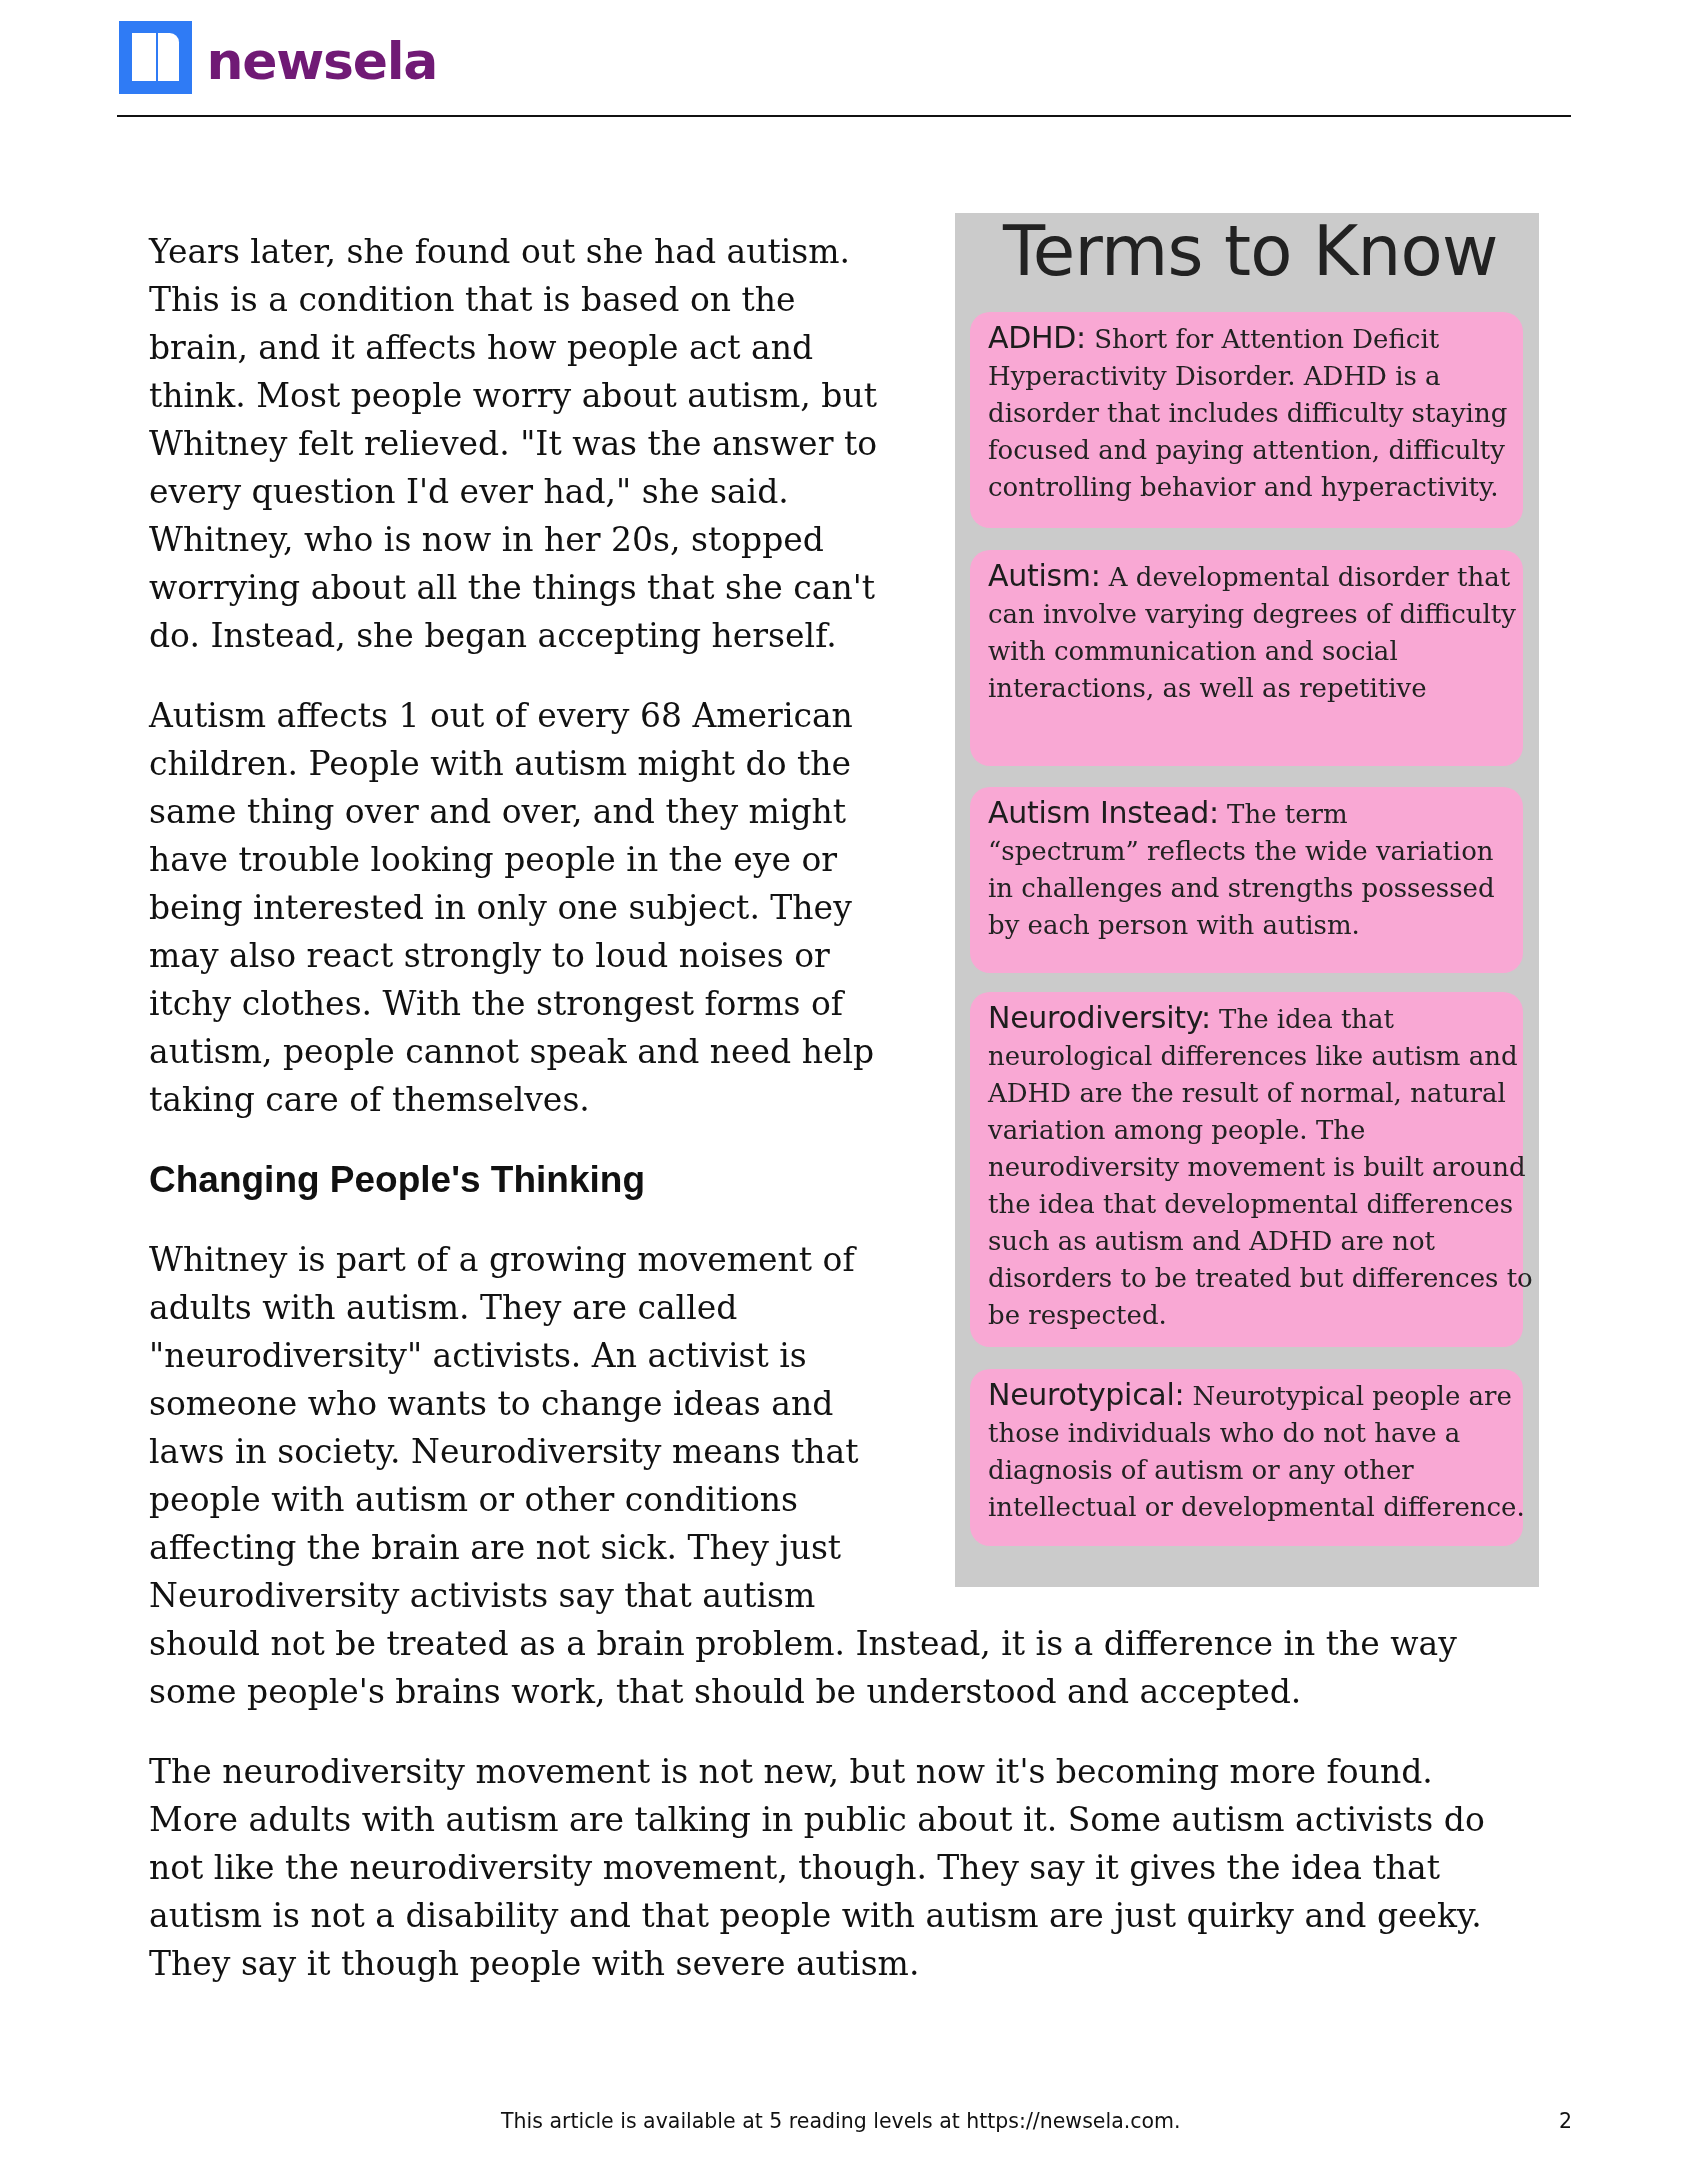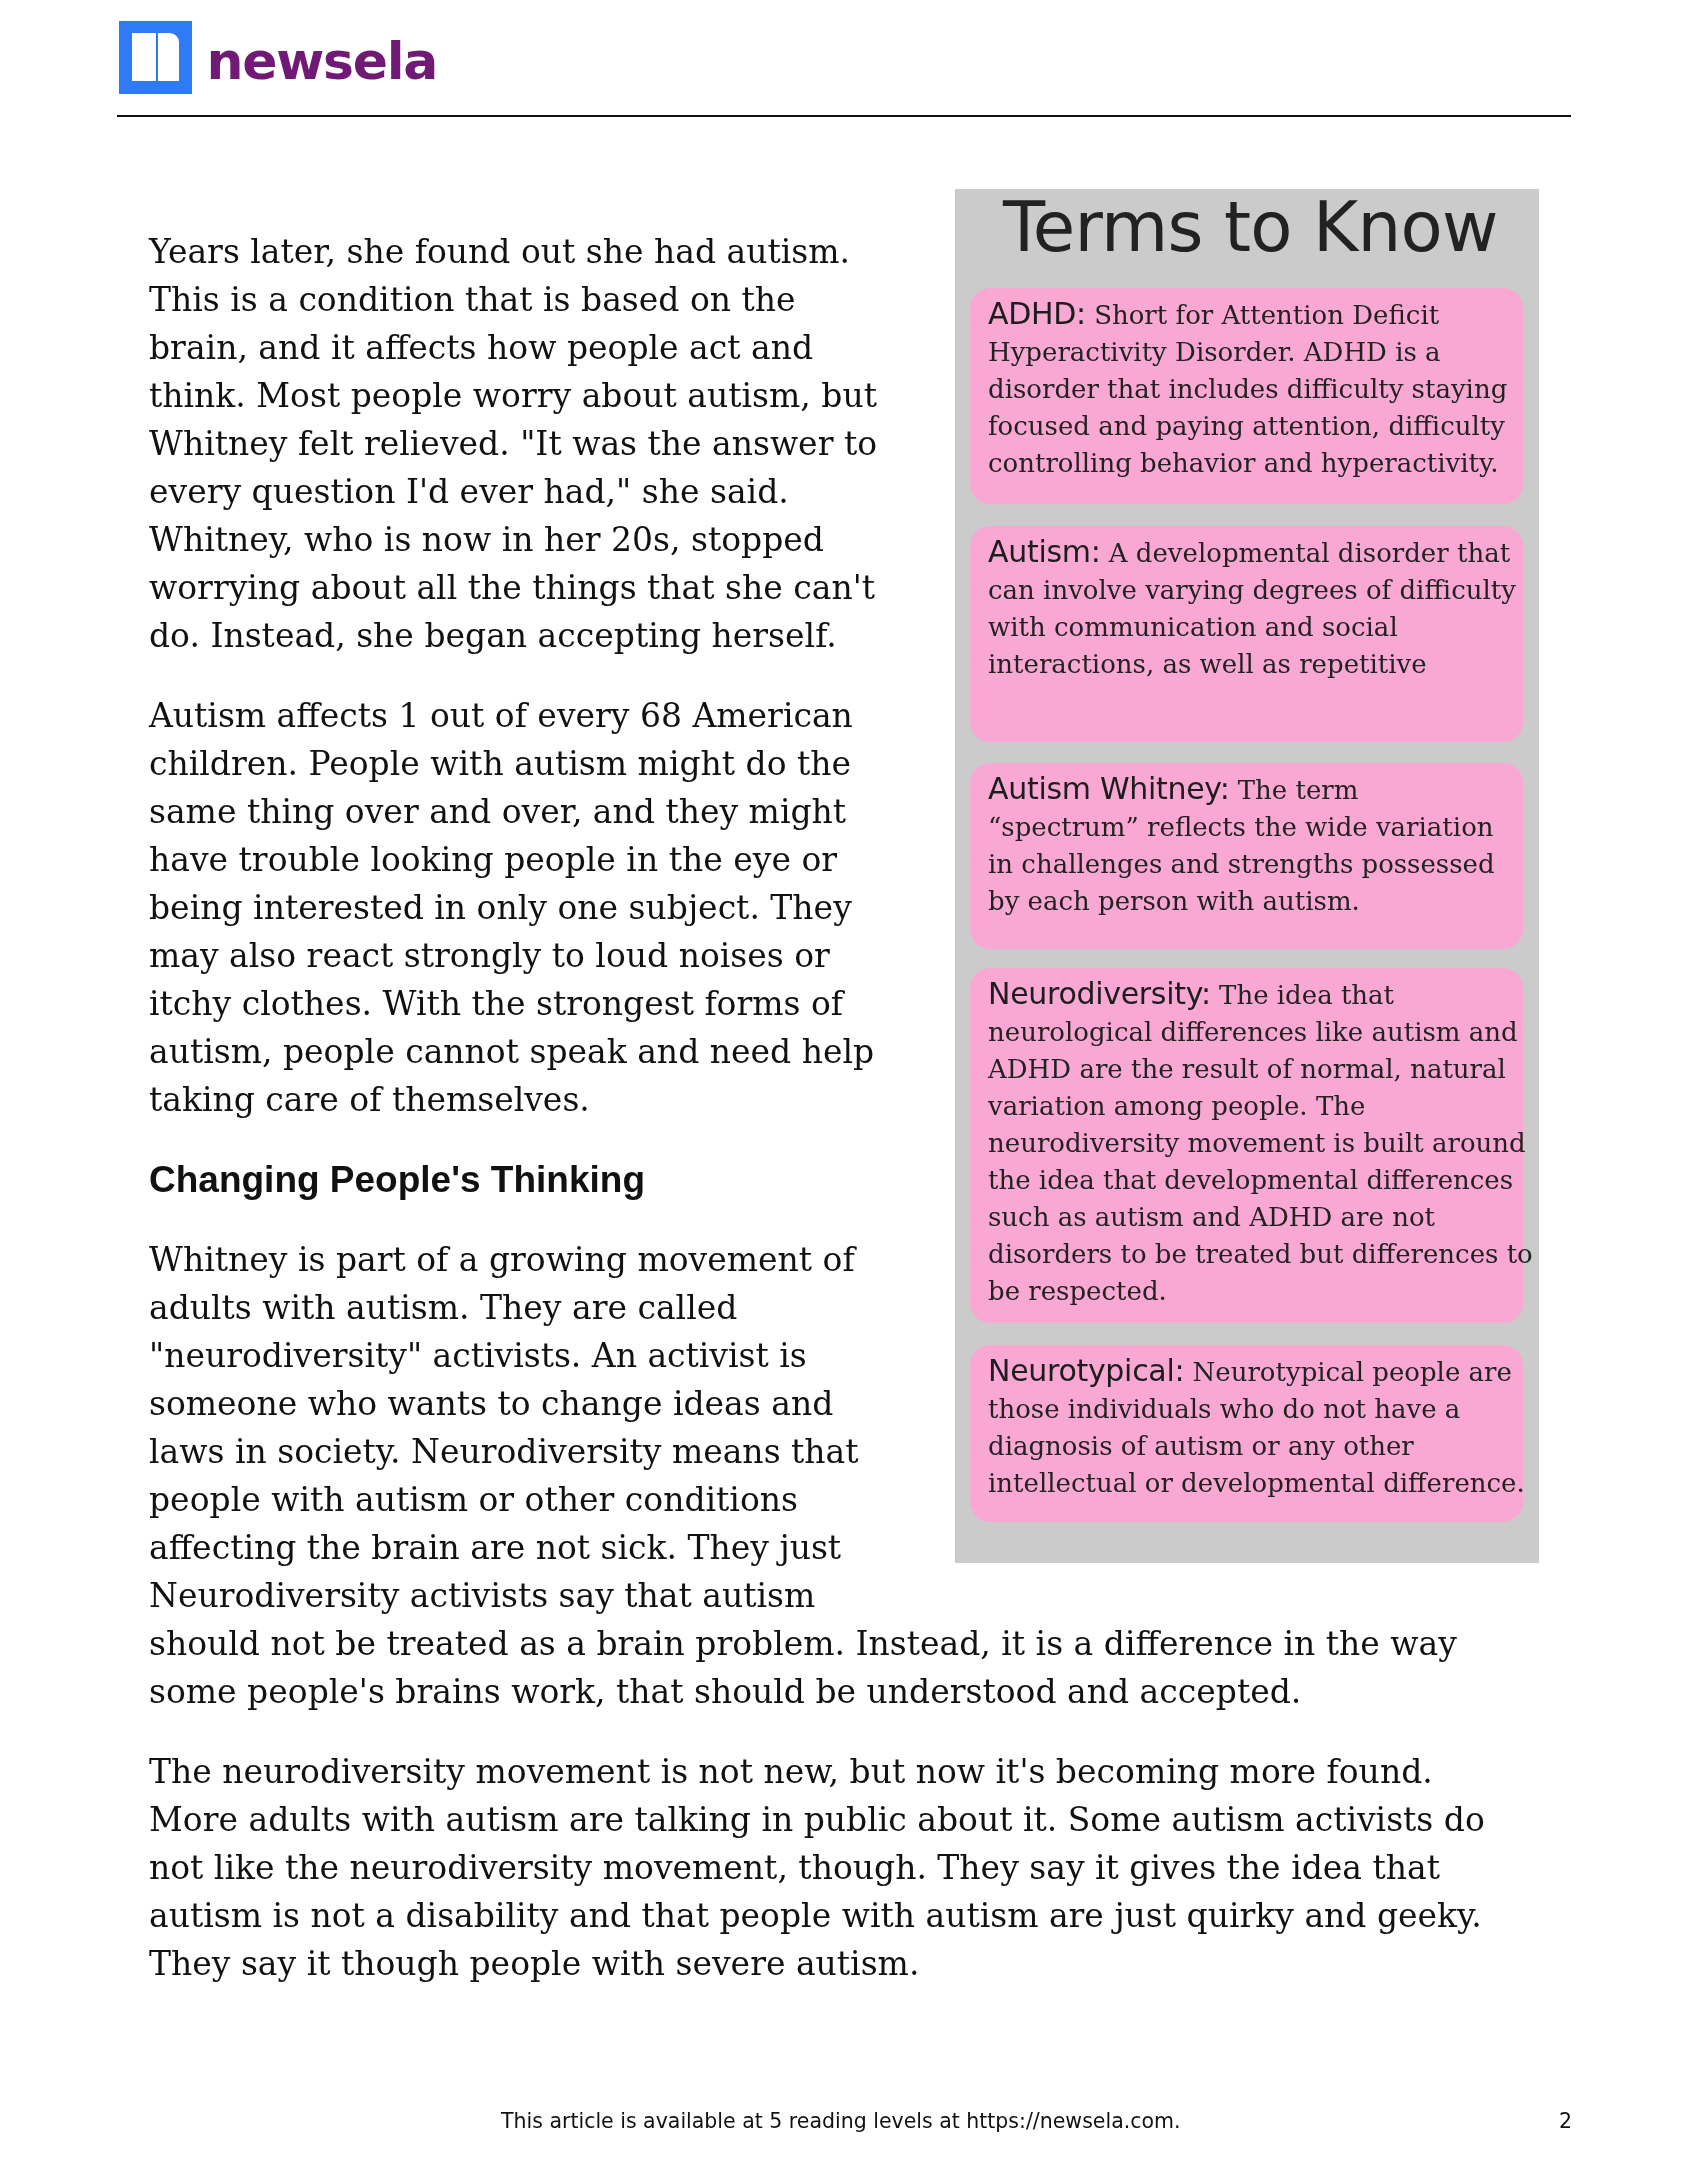--- a/index.html
+++ b/index.html
@@ -24,21 +24,21 @@
     font-size: 33px; line-height: 48px; color: #111111;
   }
   .col-text p { margin: 0 0 32px 0; white-space: nowrap; }
   .col-text .line { display: block; white-space: nowrap; }
   .col-text h2 {
     font-family: "Liberation Sans", sans-serif; font-weight: bold; font-size: 37px;
     line-height: 48px; margin: 26.5px 0 32px 0; color: #111111;
   }
 
   .terms-box {
-    position: absolute; left: 955px; top: 189px; width: 584px; height: 1374px; background: #cbcbcb;
+    position: absolute; left: 955px; top: 213px; width: 584px; height: 1374px; background: #cbcbcb;
   }
   .terms-title {
     position: absolute; left: 48px; top: 0px; font-family: "DejaVu Sans", sans-serif;
     font-size: 69px; line-height: 77px; color: #222222; letter-spacing: -0.7px; white-space: nowrap;
   }
   .term-card {
     position: absolute; left: 15px; width: 553px; background: #f9a8d4; border-radius: 20px;
     box-sizing: border-box; padding: 6.6px 9.3px 0 18px;
   }
   .term-card .term-line { display: block; white-space: nowrap; font-family: "DejaVu Serif", serif; font-size: 26px; line-height: 37px; color: #222222; }
@@ -120,21 +120,21 @@
   </div>
 
   <div class="term-card" style="top:337px;height:216px;">
     <span class="term-line"><span class="term-name">Autism:</span><span> A developmental disorder that</span></span>
     <span class="term-line">can involve varying degrees of difficulty</span>
     <span class="term-line">with communication and social</span>
     <span class="term-line">interactions, as well as repetitive</span>
   </div>
 
   <div class="term-card" style="top:574px;height:186px;">
-    <span class="term-line"><span class="term-name">Autism Whitney:</span><span> The term</span></span>
+    <span class="term-line"><span class="term-name">Autism Instead:</span><span> The term</span></span>
     <span class="term-line">“spectrum” reflects the wide variation</span>
     <span class="term-line">in challenges and strengths possessed</span>
     <span class="term-line">by each person with autism.</span>
   </div>
 
   <div class="term-card" style="top:779px;height:355px;">
     <span class="term-line"><span class="term-name">Neurodiversity:</span><span> The idea that</span></span>
     <span class="term-line">neurological differences like autism and</span>
     <span class="term-line">ADHD are the result of normal, natural</span>
     <span class="term-line">variation among people. The</span>

